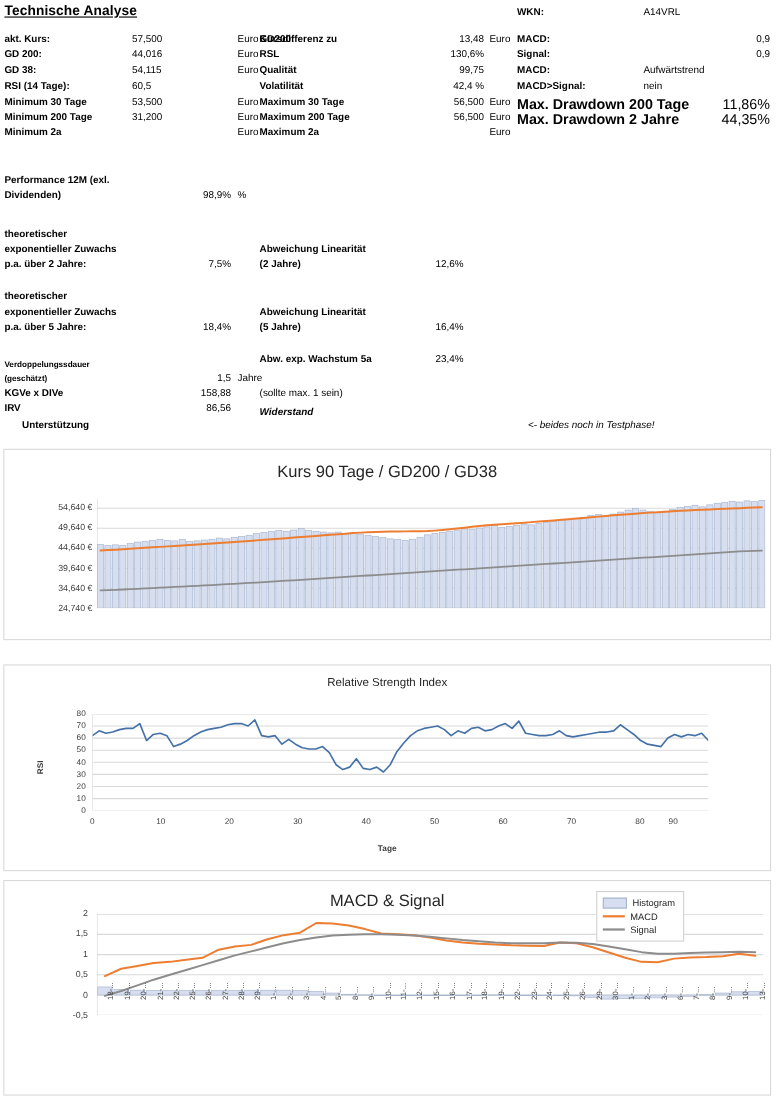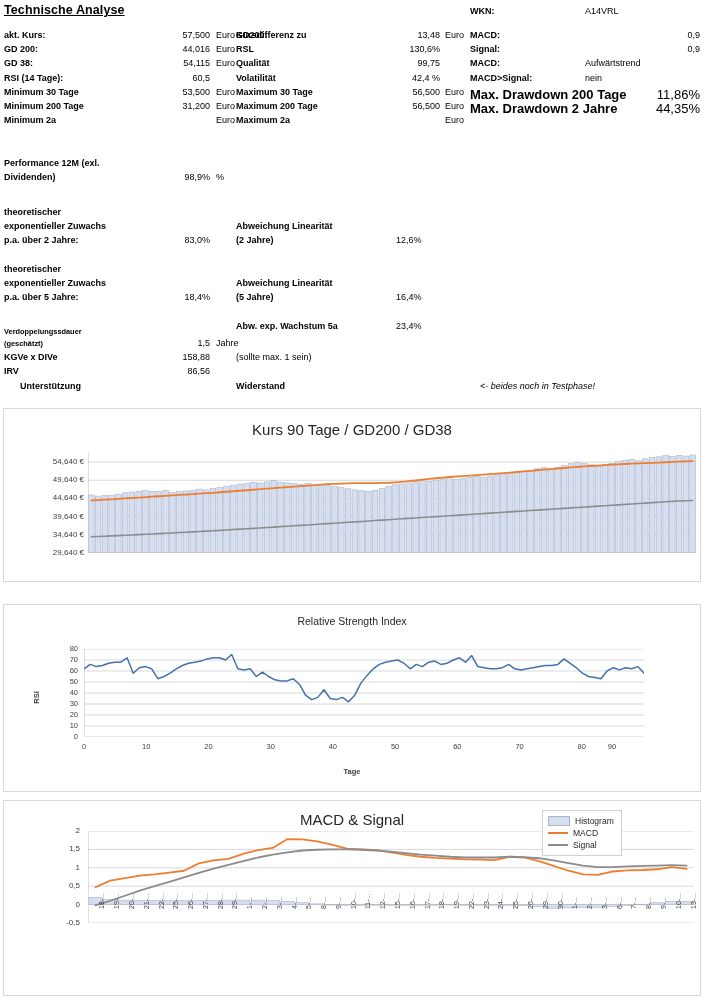--- a/index.html
+++ b/index.html
@@ -21,21 +21,21 @@
     text-decoration:underline;
     letter-spacing:.1px;
   }
   .wkn-label{position:absolute;left:470px;top:6px;font-weight:bold;font-size:9px;}
   .wkn-value{position:absolute;left:585px;top:6px;font-size:9px;}
 
   
   .stats{position:absolute;left:0;top:30px;width:706px;}
   .srow{position:relative;height:14.2px;}
   .c-lab{position:absolute;left:4px;font-weight:bold;white-space:nowrap;}
-  .c-val{position:absolute;left:120px;width:90px;text-align:right;}
+  .c-val{position:absolute;left:120px;width:90px;}
   .c-unit{position:absolute;left:216px;}
   .c-lab2{position:absolute;left:236px;font-weight:bold;white-space:nowrap;}
   .c-val2{position:absolute;left:350px;width:90px;text-align:right;}
   .c-unit2{position:absolute;left:445px;}
   .c-lab3{position:absolute;left:470px;font-weight:bold;white-space:nowrap;}
   .c-val3{position:absolute;left:560px;width:140px;text-align:right;}
   .c-val3.left{text-align:left;left:585px;width:auto;}
   .small{font-size:13px;}
 
   .kdz{position:absolute;left:236px;top:30px;font-weight:bold;}
@@ -183,21 +183,21 @@
 
   <div class="block">
     <div class="b-lab" style="left:4px;top:158px;">Performance 12M (exl.</div>
     <div class="b-lab" style="left:4px;top:172px;">Dividenden)</div>
     <div class="b-val" style="left:120px;top:172px;width:90px;">98,9%</div>
     <div class="b-plain" style="left:216px;top:172px;">%</div>
 
     <div class="b-lab" style="left:4px;top:207px;">theoretischer</div>
     <div class="b-lab" style="left:4px;top:221px;">exponentieller Zuwachs</div>
     <div class="b-lab" style="left:4px;top:235px;">p.a. über 2 Jahre:</div>
-    <div class="b-val" style="left:120px;top:235px;width:90px;">83,0%</div>
+    <div class="b-val" style="left:120px;top:235px;width:90px;">7,5%</div>
     <div class="b-lab" style="left:236px;top:221px;">Abweichung Linearität</div>
     <div class="b-lab" style="left:236px;top:235px;">(2 Jahre)</div>
     <div class="b-plain" style="left:396px;top:235px;">12,6%</div>
 
     <div class="b-lab" style="left:4px;top:264px;">theoretischer</div>
     <div class="b-lab" style="left:4px;top:278px;">exponentieller Zuwachs</div>
     <div class="b-lab" style="left:4px;top:292px;">p.a. über 5 Jahre:</div>
     <div class="b-val" style="left:120px;top:292px;width:90px;">18,4%</div>
     <div class="b-lab" style="left:236px;top:278px;">Abweichung Linearität</div>
     <div class="b-lab" style="left:236px;top:292px;">(5 Jahre)</div>
@@ -212,21 +212,21 @@
     <div class="b-plain" style="left:216px;top:338px;">Jahre</div>
 
     <div class="b-lab" style="left:4px;top:352px;">KGVe x DIVe</div>
     <div class="b-val" style="left:120px;top:352px;width:90px;">158,88</div>
     <div class="b-plain" style="left:236px;top:352px;">(sollte max. 1 sein)</div>
 
     <div class="b-lab" style="left:4px;top:366px;">IRV</div>
     <div class="b-val" style="left:120px;top:366px;width:90px;">86,56</div>
 
     <div class="b-lab" style="left:20px;top:381px;">Unterstützung</div>
-    <div class="b-lab" style="left:236px;top:381px;">Widerstand</div>
+    <div class="b-lab" style="left:236px;top:369px;font-style:italic;">Widerstand</div>
     <div class="b-ital" style="left:480px;top:381px;">&lt;- beides noch in Testphase!</div>
   </div>
 
   <div class="chart-box" id="chart-kurs">
     <div class="chart-title">Kurs 90 Tage / GD200 / GD38</div>
     <div class="plot" id="plot-kurs" style="left: 84px; top: 44px; width: 608px; height: 100px;">
         <svg width="608" height="100">
           <line x1="0" y1="100" x2="608" y2="100" stroke="#D9D9D9" stroke-width="1"></line>
           <line x1="0" y1="81.81818181818181" x2="608" y2="81.81818181818181" stroke="#D9D9D9" stroke-width="1"></line>
           <line x1="0" y1="63.63636363636363" x2="608" y2="63.63636363636363" stroke="#D9D9D9" stroke-width="1"></line>
@@ -325,21 +325,21 @@
             <rect x="595.09" y="3.05" width="5.56" height="96.95" fill="#D6DEEF" stroke="#A7B5CE" stroke-width="0.6"></rect>
             <rect x="601.84" y="1.96" width="5.56" height="98.04" fill="#D6DEEF" stroke="#A7B5CE" stroke-width="0.6"></rect>
           </g>
           <path d="M3.38 83.78 L10.13 83.49 L16.89 83.20 L23.64 82.91 L30.40 82.58 L37.16 82.25 L43.91 81.93 L50.67 81.60 L57.42 81.27 L64.18 80.95 L70.93 80.62 L77.69 80.29 L84.44 79.93 L91.20 79.56 L97.96 79.20 L104.71 78.84 L111.47 78.47 L118.22 78.11 L124.98 77.75 L131.73 77.35 L138.49 76.95 L145.24 76.55 L152.00 76.15 L158.76 75.75 L165.51 75.35 L172.27 74.95 L179.02 74.55 L185.78 74.11 L192.53 73.67 L199.29 73.24 L206.04 72.80 L212.80 72.36 L219.56 71.93 L226.31 71.49 L233.07 71.05 L239.82 70.62 L246.58 70.18 L253.33 69.75 L260.09 69.31 L266.84 68.87 L273.60 68.44 L280.36 68.00 L287.11 67.56 L293.87 67.13 L300.62 66.69 L307.38 66.25 L314.13 65.82 L320.89 65.38 L327.64 64.95 L334.40 64.51 L341.16 64.07 L347.91 63.64 L354.67 63.20 L361.42 62.76 L368.18 62.33 L374.93 61.89 L381.69 61.45 L388.44 61.02 L395.20 60.58 L401.96 60.15 L408.71 59.71 L415.47 59.27 L422.22 58.84 L428.98 58.40 L435.73 57.96 L442.49 57.53 L449.24 57.09 L456.00 56.65 L462.76 56.22 L469.51 55.78 L476.27 55.35 L483.02 54.91 L489.78 54.47 L496.53 54.04 L503.29 53.60 L510.04 53.16 L516.80 52.73 L523.56 52.29 L530.31 51.85 L537.07 51.42 L543.82 50.98 L550.58 50.55 L557.33 50.11 L564.09 49.67 L570.84 49.24 L577.60 48.80 L584.36 48.36 L591.11 47.93 L597.87 47.72 L604.62 47.56" fill="none" stroke="#8C8C8C" stroke-width="1.6" stroke-linejoin="round" stroke-linecap="round"></path>
           <path d="M3.38 47.42 L10.13 47.05 L16.89 46.69 L23.64 46.33 L30.40 45.89 L37.16 45.45 L43.91 45.02 L50.67 44.58 L57.42 44.15 L64.18 43.71 L70.93 43.27 L77.69 42.84 L84.44 42.40 L91.20 41.96 L97.96 41.53 L104.71 41.09 L111.47 40.65 L118.22 40.22 L124.98 39.78 L131.73 39.27 L138.49 38.76 L145.24 38.25 L152.00 37.75 L158.76 37.24 L165.51 36.73 L172.27 36.22 L179.02 35.71 L185.78 35.20 L192.53 34.69 L199.29 34.18 L206.04 33.67 L212.80 33.16 L219.56 32.65 L226.31 32.15 L233.07 31.64 L239.82 31.20 L246.58 30.84 L253.33 30.55 L260.09 30.33 L266.84 30.18 L273.60 30.11 L280.36 30.07 L287.11 30.04 L293.87 29.96 L300.62 29.75 L307.38 29.38 L314.13 28.87 L320.89 28.22 L327.64 27.49 L334.40 26.69 L341.16 25.96 L347.91 25.24 L354.67 24.58 L361.42 24.00 L368.18 23.49 L374.93 23.05 L381.69 22.62 L388.44 22.15 L395.20 21.67 L401.96 21.16 L408.71 20.65 L415.47 20.15 L422.22 19.56 L428.98 18.98 L435.73 18.40 L442.49 17.82 L449.24 17.24 L456.00 16.65 L462.76 16.07 L469.51 15.49 L476.27 14.98 L483.02 14.47 L489.78 13.96 L496.53 13.45 L503.29 13.02 L510.04 12.58 L516.80 12.15 L523.56 11.71 L530.31 11.35 L537.07 11.02 L543.82 10.69 L550.58 10.40 L557.33 10.11 L564.09 9.82 L570.84 9.53 L577.60 9.24 L584.36 8.95 L591.11 8.65 L597.87 8.36 L604.62 8.15" fill="none" stroke="#ED7D31" stroke-width="1.8" stroke-linejoin="round" stroke-linecap="round"></path>
           <line x1="0" y1="0" x2="0" y2="100" stroke="#BFBFBF" stroke-width="1"></line>
           <line x1="0" y1="100" x2="608" y2="100" stroke="#BFBFBF" stroke-width="1"></line>
         </svg>
       </div>
     <div id="yaxis-kurs">
-        <div class="axis-lab r" style="left: 20px; width: 60px; top: 139px; font-size: 8px;">29,640 €</div>
+        <div class="axis-lab r" style="left: 20px; width: 60px; top: 139px; font-size: 8px;">24,740 €</div>
         <div class="axis-lab r" style="left: 20px; width: 60px; top: 120.818px; font-size: 8px;">34,640 €</div>
         <div class="axis-lab r" style="left: 20px; width: 60px; top: 102.636px; font-size: 8px;">39,640 €</div>
         <div class="axis-lab r" style="left: 20px; width: 60px; top: 84.4545px; font-size: 8px;">44,640 €</div>
         <div class="axis-lab r" style="left: 20px; width: 60px; top: 66.2727px; font-size: 8px;">49,640 €</div>
         <div class="axis-lab r" style="left: 20px; width: 60px; top: 48.0909px; font-size: 8px;">54,640 €</div>
       </div>
   </div>
 
   <div class="chart-box" id="chart-rsi">
     <div class="chart-title">Relative Strength Index</div>

